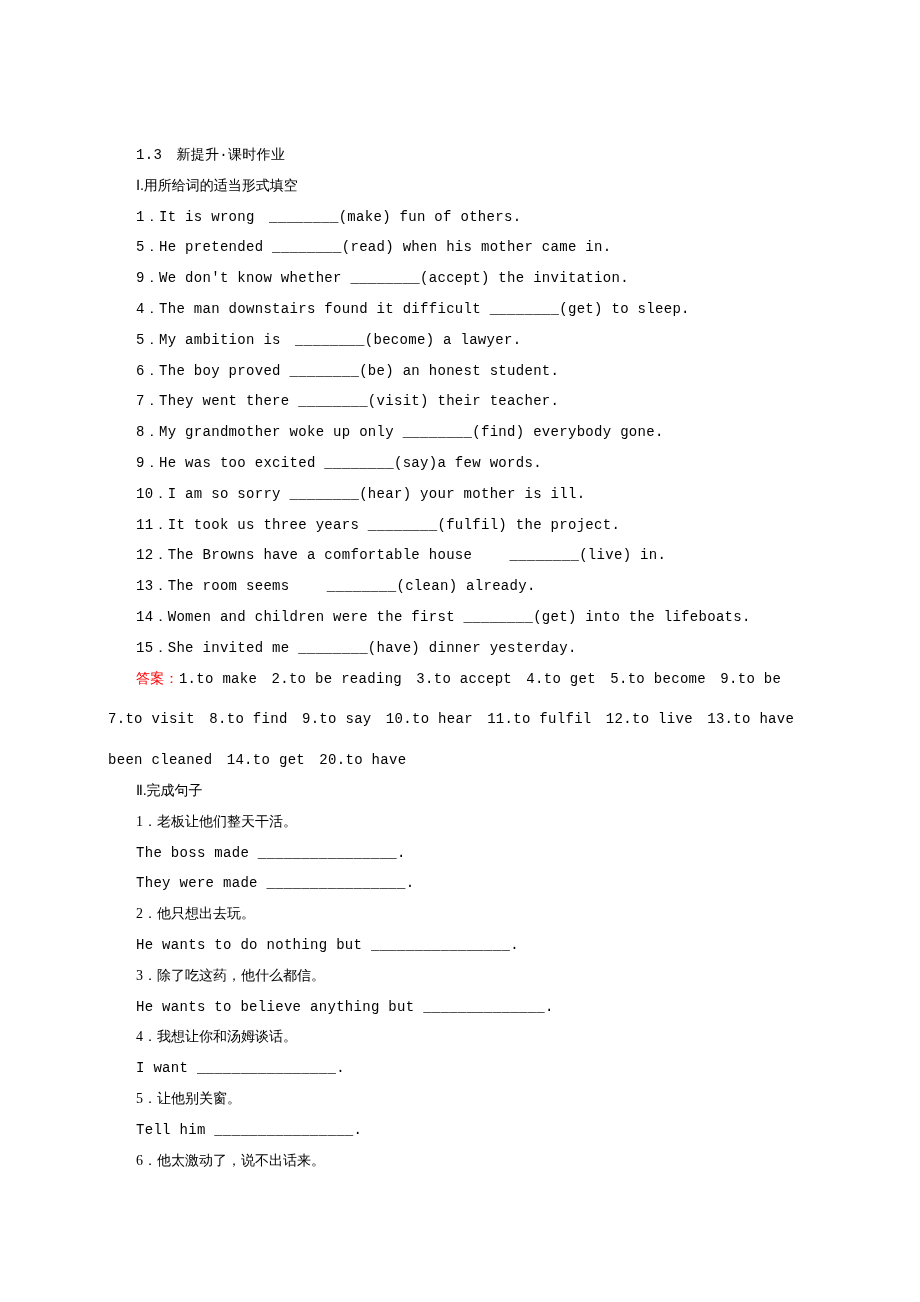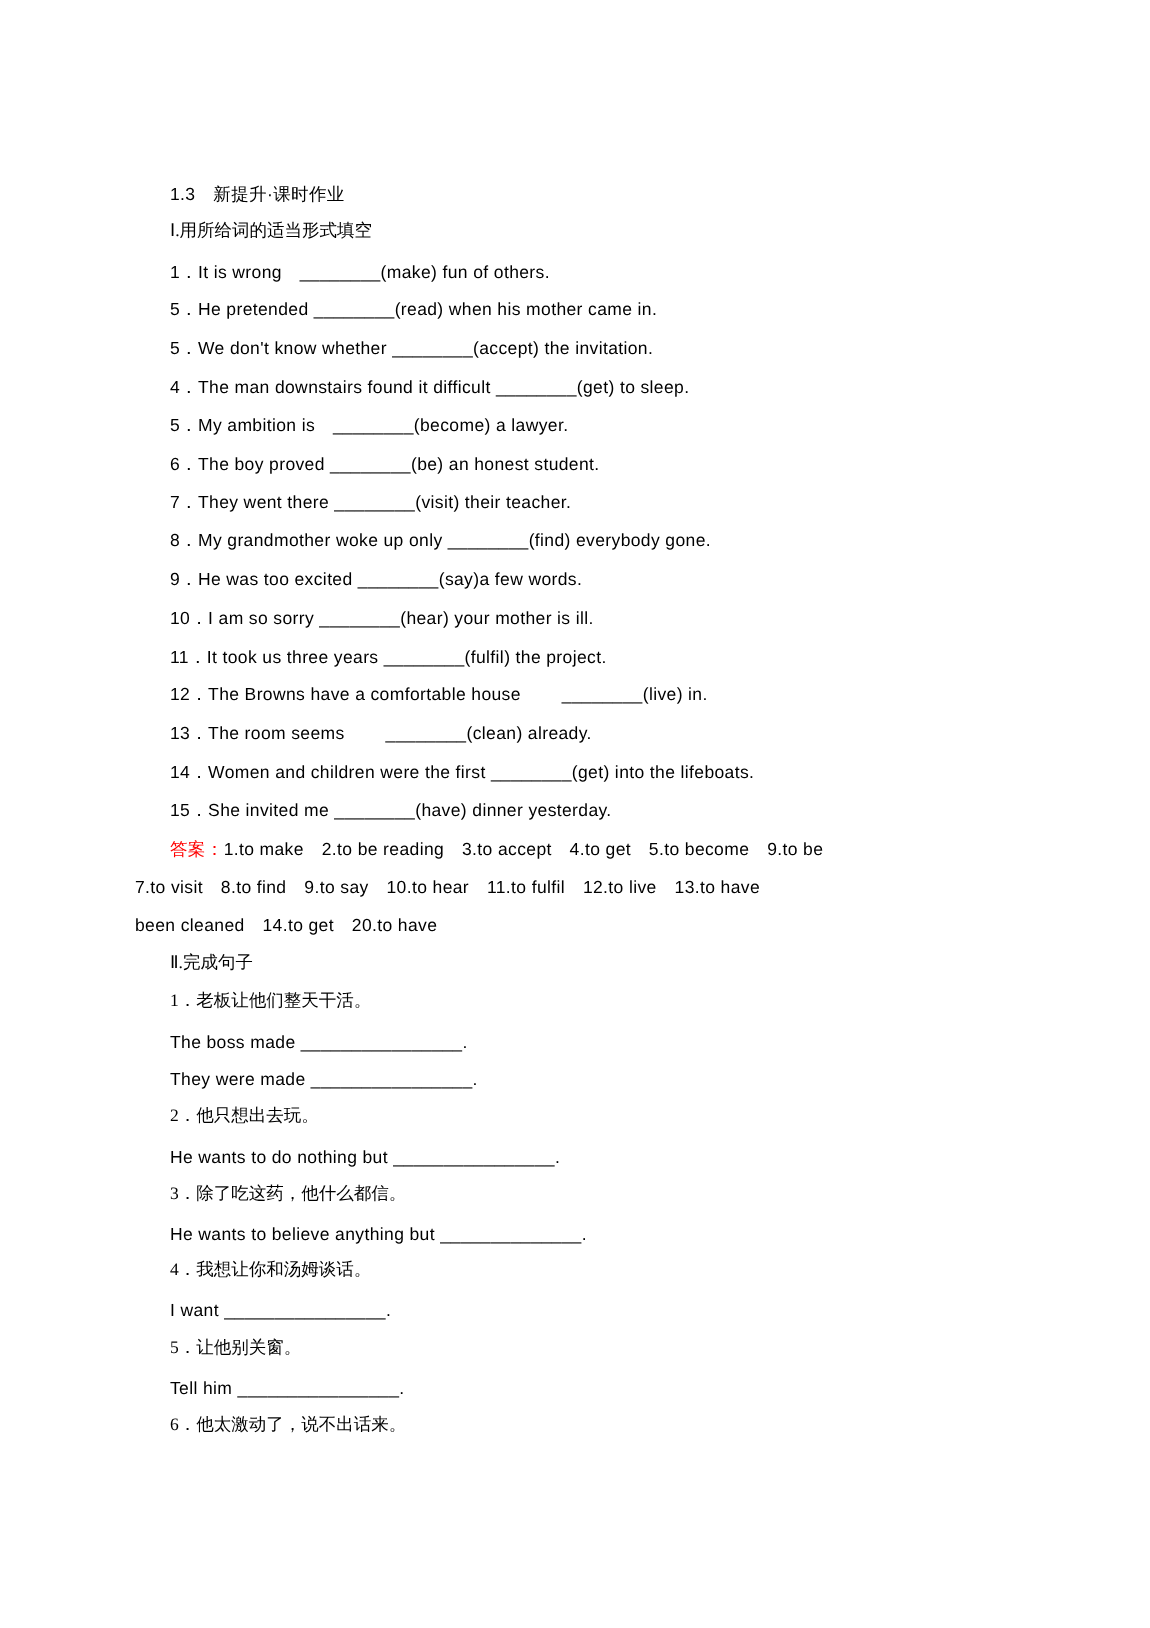--- a/index.html
+++ b/index.html
@@ -16,46 +16,47 @@
       width: 920px;
       line-height: 2.2;
     }
     .line {
       display: block;
       text-indent: 2em;
     }
     .line-no-indent {
       display: block;
       text-indent: 0;
+      margin-top: 10px;
     }
     .answers {
       display: block;
       text-indent: 2em;
     }
     .answer-label {
       color: #ff0000;
     }
     .mono {
-      font-family: Liberation Sans, sans-serif;
+      font-family: Liberation Mono, monospace;
       letter-spacing: 0.3px;
     }
     .wrap-cont {
       text-indent: 0;
     }
   </style>
 </head>
 <body>
 
 <span class="line mono">1.3　新提升·课时作业</span>
 
 <span class="line">Ⅰ.用所给词的适当形式填空</span>
 
 <span class="line mono">1．It is wrong　________(make) fun of others.</span>
 <span class="line mono">5．He pretended ________(read) when his mother came in.</span>
-<span class="line mono">5．We don't know whether ________(accept) the invitation.</span>
+<span class="line mono">9．We don't know whether ________(accept) the invitation.</span>
 <span class="line mono">4．The man downstairs found it difficult ________(get) to sleep.</span>
 <span class="line mono">5．My ambition is　________(become) a lawyer.</span>
 <span class="line mono">6．The boy proved ________(be) an honest student.</span>
 <span class="line mono">7．They went there ________(visit) their teacher.</span>
 <span class="line mono">8．My grandmother woke up only ________(find) everybody gone.</span>
 <span class="line mono">9．He was too excited ________(say)a few words.</span>
 <span class="line mono">10．I am so sorry ________(hear) your mother is ill.</span>
 <span class="line mono">11．It took us three years ________(fulfil) the project.</span>
 <span class="line mono">12．The Browns have a comfortable house 　　________(live) in.</span>
 <span class="line mono">13．The room seems 　　________(clean) already.</span>

